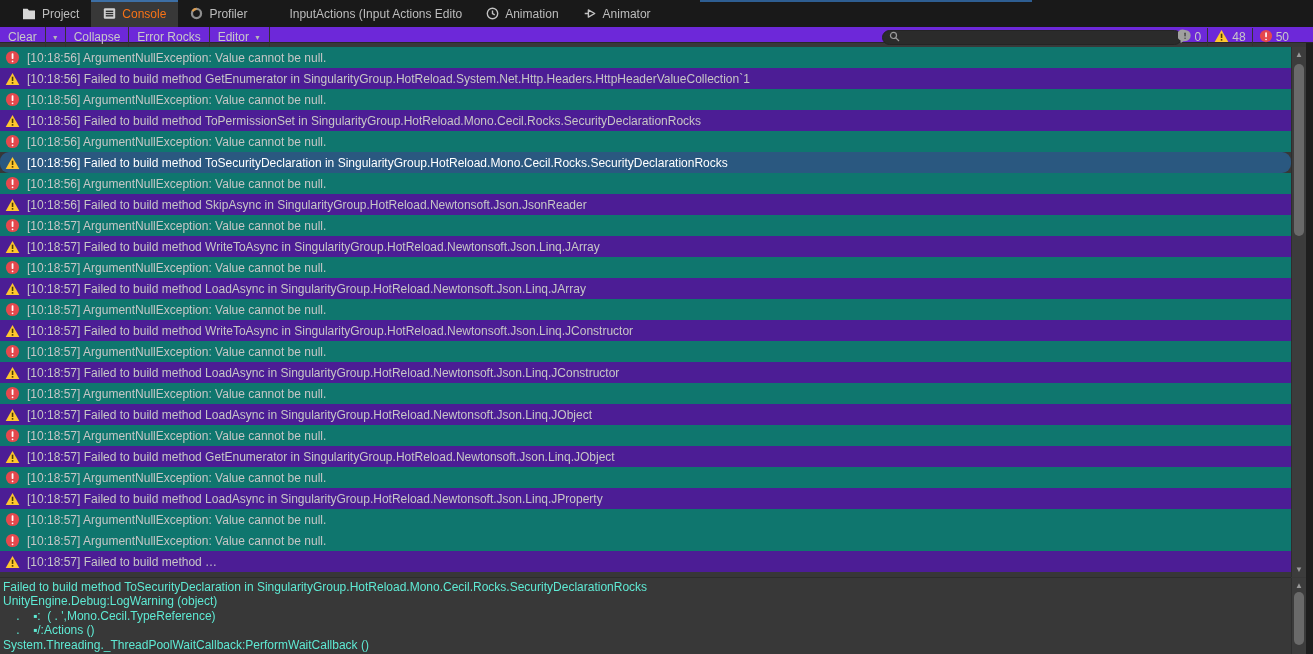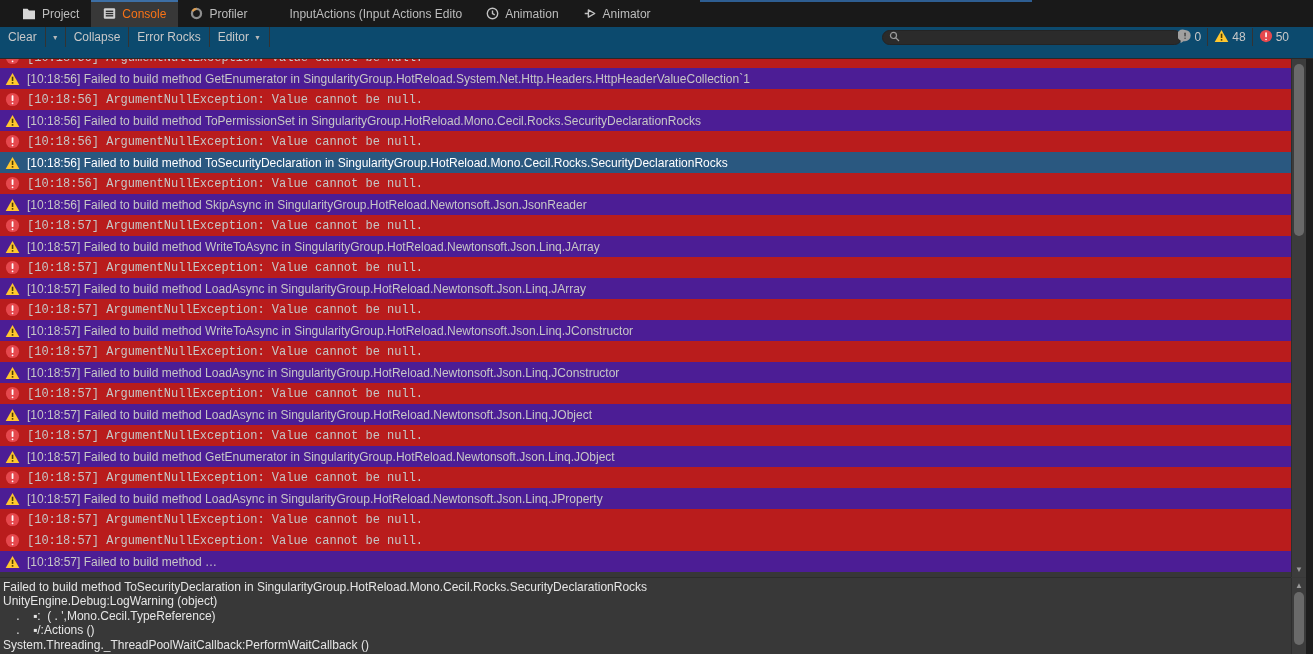--- a/index.html
+++ b/index.html
@@ -14,22 +14,22 @@
          font-size:12px; color:#bdbdbd; white-space:nowrap; }
   .tab.active { background:#383838; color:#f97316; box-shadow:inset 0 2px 0 #3d6fa5; }
   .tab.no-icon { padding-left:30px; }
   .tab .ticon { display:flex; align-items:center; }
   .top-blue-line { position:absolute; top:0; left:700px; width:332px; height:2px;
                    background:#2e5e92; z-index:6; }
   .kebab { position:absolute; right:6px; top:5px; width:16px; height:18px;
            color:#c0c0c0; font-size:14px; line-height:17px; text-align:center; }
 
   
-  .toolbar { position:absolute; top:27px; left:0; width:1313px; height:32px;
-             background:#0c4a6e; border-bottom:1px solid #292929;
+  .toolbar { position:absolute; top:27px; left:0; width:1313px; height:16px;
+             background:#6d28d9; border-bottom:1px solid #292929;
              display:flex; align-items:stretch; font-size:12px; color:#c8c8c8; z-index:4; }
   .tbtn { display:flex; align-items:center; padding:0 8px; border-right:1px solid #333333;
           height:20px; white-space:nowrap; gap:5px; }
   .tbtn.caret-only { padding:0 6px; }
   .caret { font-size:7px; color:#b8b8b8; line-height:1; }
   .searchbox { position:absolute; left:882px; top:3px; width:300px; height:15px;
                background:#2b2b2b; border:1px solid #242424; border-radius:8px;
                display:flex; align-items:center; padding:0 6px; gap:4px; }
   .searchbox input { background:transparent; border:none; outline:none; color:#cccccc;
                      font-size:11px; width:100%; font-family:inherit; }
@@ -37,30 +37,30 @@
             align-items:center; }
   .badge { display:flex; align-items:center; gap:3px; padding:0 6px; height:18px;
            border-left:1px solid #333333; font-size:12px; color:#c8c8c8; }
   .badge:first-child { border-left:none; }
 
   
   .log { position:absolute; top:47px; left:0; width:1291px; height:530px;
          overflow:hidden; background:#373737; }
   .row { height:21px; display:flex; align-items:center; padding-left:5px; gap:7px;
          font-size:12px; color:#c6c6c6; white-space:nowrap; overflow:hidden; }
-  .row.even { background:#b91c1c;font-family:Liberation Mono, monospace; }
+  .row.even { background:#0f766e; }
   .row.odd  { background:#4c1d95; }
-  .row.selected { background:#2a5880; color:#ffffff; }
+  .row.selected { background:#2a5880; color:#ffffff;border-radius:9px; }
   .row .ricon { display:flex; align-items:center; flex:0 0 auto; }
 
   
   .detail { position:absolute; top:577px; left:0; width:1291px; height:77px;
             background:#383838; border-top:1px solid #2c2c2c; padding:2px 0 0 3px;
             overflow:hidden; }
-  .detail-line { font-size:12px; line-height:14.4px; color:#e5e5e5; white-space:pre; }
+  .detail-line { font-size:12px; line-height:14.4px; color:#5eead4; white-space:pre; }
 
   
   .right-strip { position:absolute; right:0; top:27px; width:7px; height:627px;
                  background:#1e1e1e; }
   .scrollbar { position:absolute; right:7px; width:15px; background:#3c3c3c;
                border-left:1px solid #2e2e2e; }
   #log-scroll { top:47px; height:530px; }
   #detail-scroll { top:578px; height:76px; }
   .sb-arrow { position:absolute; left:0; width:14px; height:13px; color:#999999;
               font-size:8px; line-height:13px; text-align:center; }

